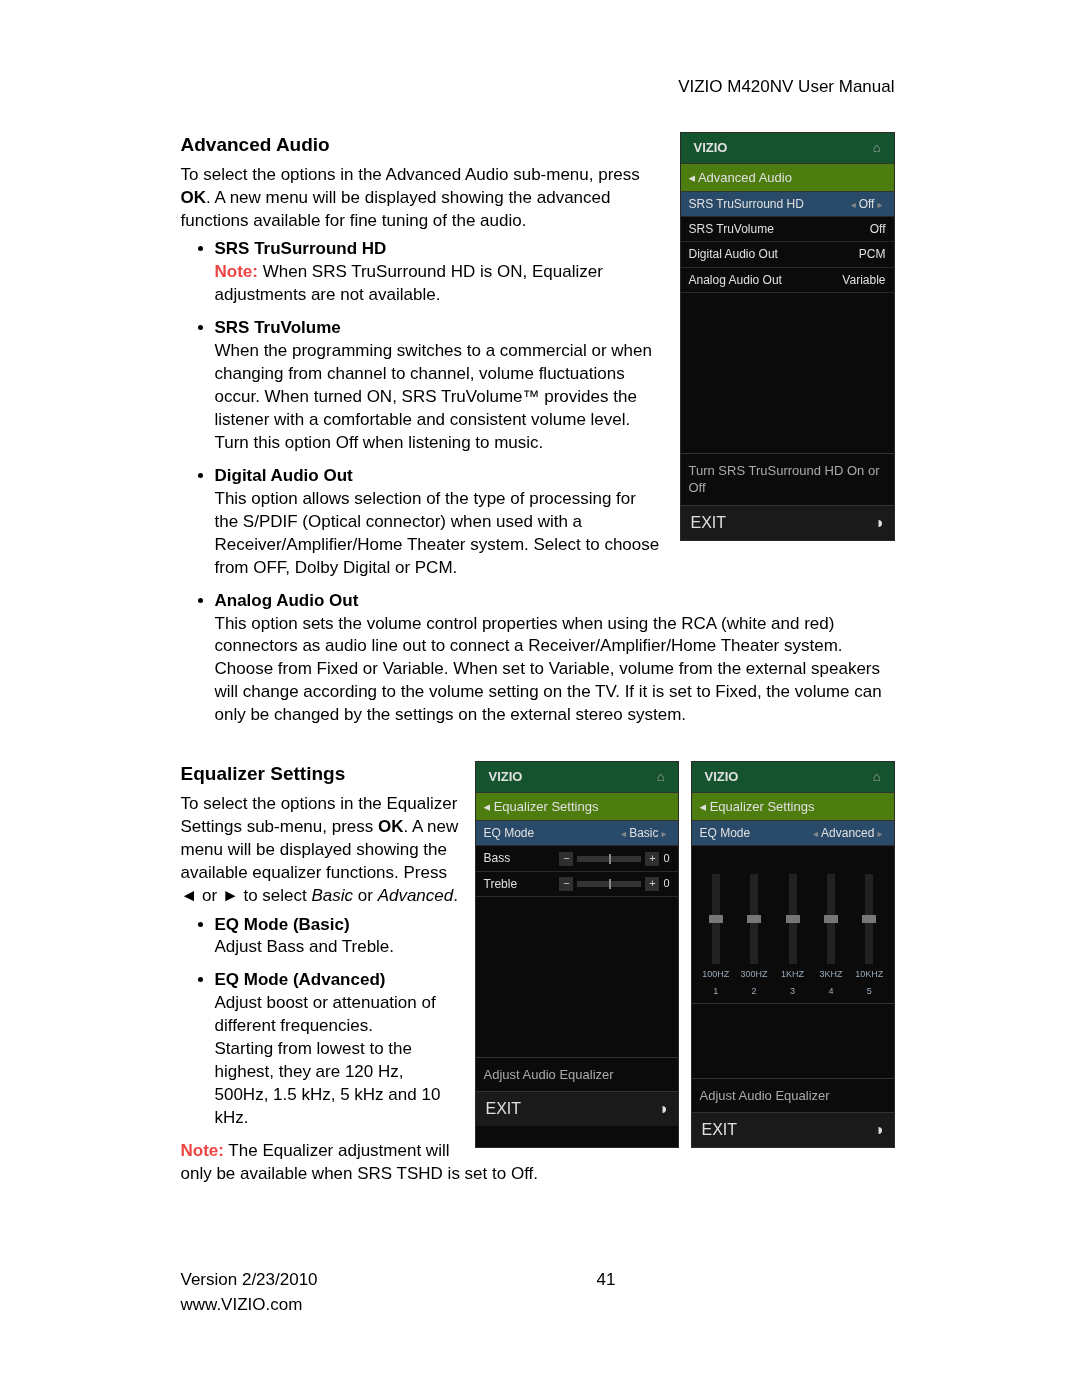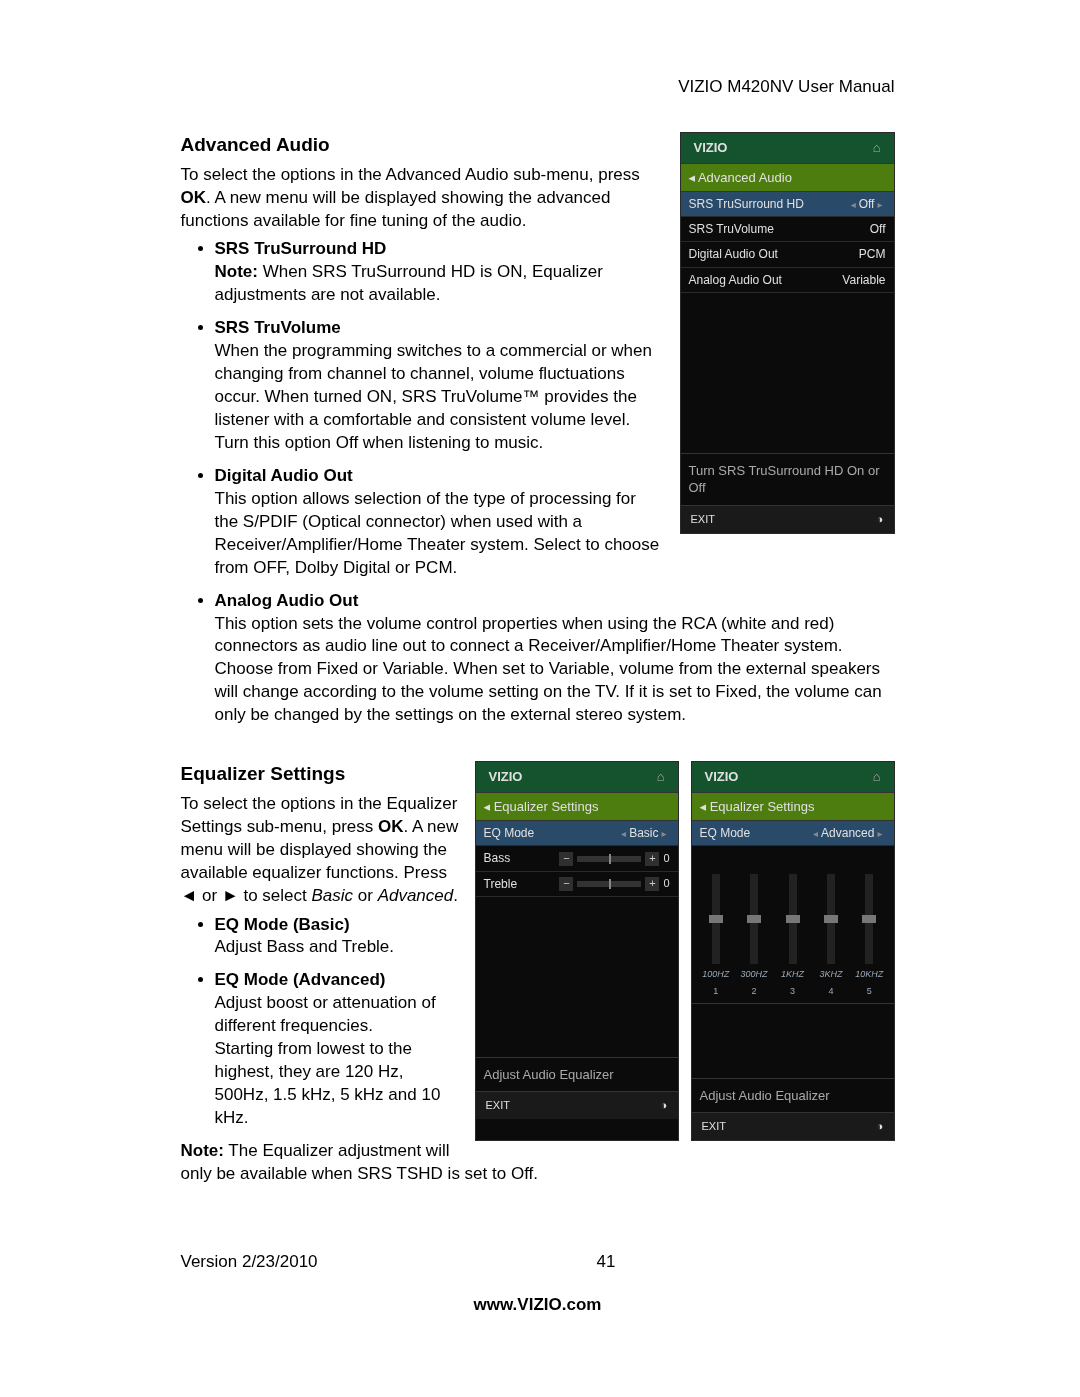--- a/index.html
+++ b/index.html
@@ -7,59 +7,59 @@
   .header-title{position:absolute;top:76px;right:110px;font-size:17px;}
   .content{margin-top:56px;}
   h2{font-size:19px;font-weight:bold;margin:0 0 6px 0;}
   .section{margin-bottom:24px;}
   p{margin:0 0 6px 0;}
   ul.outer{list-style:disc;padding-left:34px;margin:6px 0 0 0;}
   ul.outer>li{margin-bottom:10px;}
   .subhead{font-weight:bold;}
   ol.inner{list-style:decimal;padding-left:24px;margin:6px 0 2px 0;}
   ol.inner>li{margin-bottom:4px;}
-  .note{color:#000000;font-weight:bold;}
+  .note{color:#ef4444;font-weight:bold;}
   .italic{font-style:italic;}
 
   
   .osd{background:#0b0b0b;color:#e0e0e0;font-size:13px;border:1px solid #2a2a2a;box-sizing:border-box;}
   .osd-top{float:right;width:215px;margin:0 0 8px 18px;}
   .osd-pair{float:right;width:420px;margin:0 0 8px 14px;display:flex;gap:12px;}
   .osd-pair .osd{width:204px;}
   .osd-titlebar{display:flex;justify-content:space-between;align-items:center;padding:6px 13px;background:#14532d;font-weight:bold;border-bottom:1px solid #333;}
   .osd-titlebar .home{color:#aaa;}
   .osd-bread{background:#4d7c0f;padding:5px 8px;border-bottom:1px solid #333;}
   .osd-row{display:flex;justify-content:space-between;align-items:center;padding:4px 8px;border-bottom:1px solid #2a2a2a;font-size:12px;}
   .osd-row.sel{background:#2a4a6a;}
   .osd-row .tri{color:#888;font-size:10px;margin:0 3px;}
   .osd-hint{font-size:13px;color:#aaa;padding:8px 8px;border-top:1px solid #333;}
-  .osd-footer{display:flex;justify-content:space-between;align-items:center;padding:6px 10px;background:#1a1a1a;border-top:1px solid #333;font-size:11px;}
+  .osd-footer{display:flex;justify-content:space-between;align-items:center;padding:6px 10px;background:#1a1a1a;border-top:1px solid #333;font-size:16px;}
   .osd-spacer{height:160px;}
   .osd-spacer2{height:74px;}
   .osd-slider{display:flex;align-items:center;gap:4px;font-size:11px;}
   .osd-slider .bar{width:64px;height:6px;background:#333;position:relative;}
   .osd-slider .bar::before{content:"";position:absolute;left:50%;top:-2px;width:2px;height:10px;background:#888;}
   .osd-slider .btn{width:14px;height:14px;background:#2f2f2f;display:flex;align-items:center;justify-content:center;color:#ccc;}
 
   
   .eq-grid{display:flex;gap:6px;padding:8px 8px 4px 8px;height:110px;align-items:flex-end;}
   .eq-col{flex:1;display:flex;flex-direction:column;align-items:center;gap:4px;}
   .eq-track{width:8px;height:90px;background:#222;position:relative;}
   .eq-track::before{content:"";position:absolute;left:-2px;right:-2px;top:50%;height:2px;background:#555;}
   .eq-handle{position:absolute;left:-3px;width:14px;height:8px;background:#777;top:calc(50% - 4px);}
   .eq-labels{display:flex;gap:6px;padding:0 8px 4px 8px;}
-  .eq-labels span{flex:1;text-align:center;font-size:9px;color:#9ab;font-style:italic;}
+  .eq-labels span{flex:1;text-align:center;font-size:9px;color:#9ab;}
   .eq-nums{display:flex;gap:6px;padding:0 8px 6px 8px;border-bottom:1px solid #333;}
   .eq-nums span{flex:1;text-align:center;font-size:9px;color:#9ab;}
 
   .clearfix::after{content:"";display:block;clear:both;}
 
   .footer{position:absolute;left:105px;right:110px;bottom:80px;font-size:17px;}
   .footer-row{display:flex;justify-content:space-between;}
-  .footer-url{text-align:center;font-weight:bold;margin-top:20px;}
+  .footer-url{text-align:left;font-weight:normal;margin-top:2px;}
 </style>
 </head>
 <body>
 
 <div class="page">
   <div class="header-title">VIZIO M420NV User Manual</div>
 
   <div class="content">
 
     <div class="osd osd-top">

